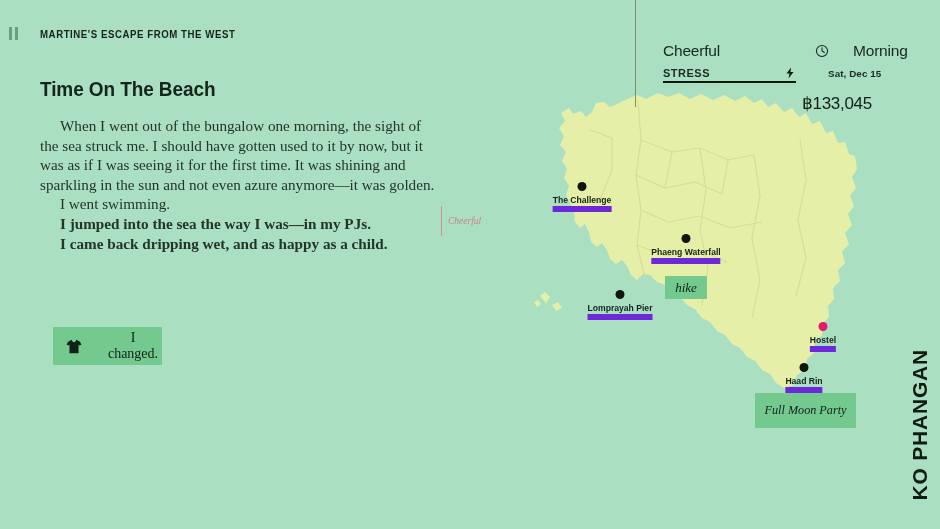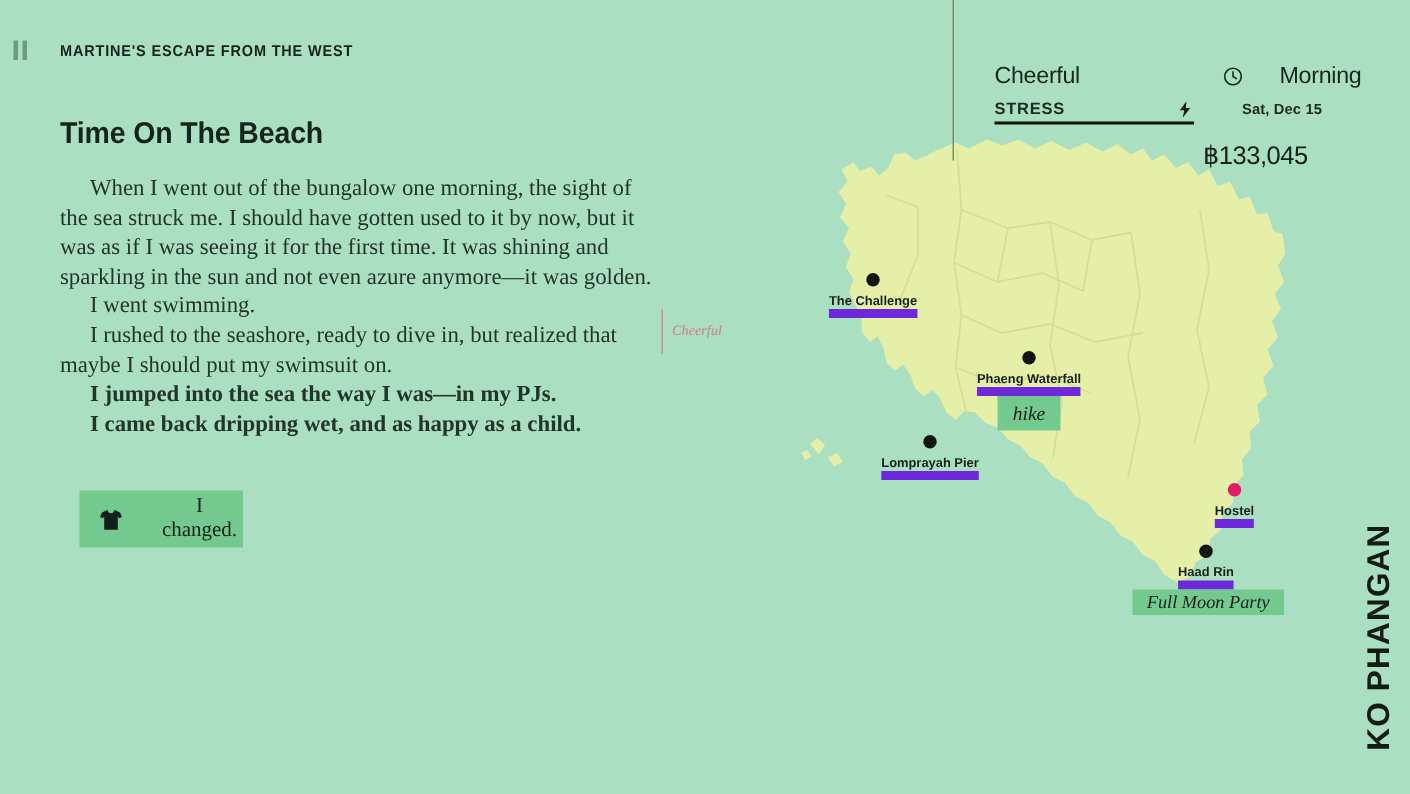--- a/index.html
+++ b/index.html
@@ -87,22 +87,22 @@
     transform-origin:center; cursor:pointer;
   }
   .poi { pointer-events:auto; }
 
   .mapbtn {
     position:absolute; background:#74c98f;
     font-family:"Liberation Serif", serif; font-style:italic;
     display:flex; align-items:center; justify-content:center;
     color:#10201a; cursor:pointer; pointer-events:auto;
   }
-  #btn-hike { left:665px; top:264px; width:42px; height:23px; font-size:13px; }
-  #btn-fullmoon { left:755px; top:393px; width:101px; height:17px; font-size:12.2px; }
+  #btn-hike { left:665px; top:276px; width:42px; height:23px; font-size:13px; }
+  #btn-fullmoon { left:755px; top:393px; width:101px; height:35px; font-size:12.2px; }
 
   #region-label {
     position:absolute; right:8px; bottom:28px;
     writing-mode:vertical-rl; transform:rotate(180deg);
     font-size:21px; font-weight:bold; letter-spacing:0.8px;
     color:#111c15;
     font-family:"Liberation Sans", sans-serif;
   }
 
   
@@ -181,21 +181,20 @@
   <div id="title">MARTINE'S ESCAPE FROM THE WEST</div>
 </div>
 
 <div id="divider"></div>
 
 <div id="story">
   <div id="story-title">Time On The Beach</div>
   <div id="story-body">
       <div class="para">When I went out of the bungalow one morning, the sight of the sea struck me. I should have gotten used to it by now, but it was as if I was seeing it for the first time. It was shining and sparkling in the sun and not even azure anymore—it was golden.</div>
       <div class="para">I went swimming.</div>
-      <div class="para">I rushed to the seashore, ready to dive in, but realized that maybe I should put my swimsuit on.</div>
       <div class="para bold">I jumped into the sea the way I was—in my PJs.</div>
       <div class="para bold">I came back dripping wet, and as happy as a child.</div>
     </div>
 </div>
 
 <button id="action-btn">
   <svg class="tshirt" viewBox="0 0 24 22">
     <path fill="#10201a" d="M8.5,1 L3,3.8 L1,8.2 L4.2,9.6 L5.2,7.6 L5.2,21 L18.8,21 L18.8,7.6 L19.8,9.6 L23,8.2 L21,3.8 L15.5,1 C15,3.4 13.7,4.6 12,4.6 C10.3,4.6 9,3.4 8.5,1 Z"></path>
   </svg>
   <span class="lbl">I changed.</span>

